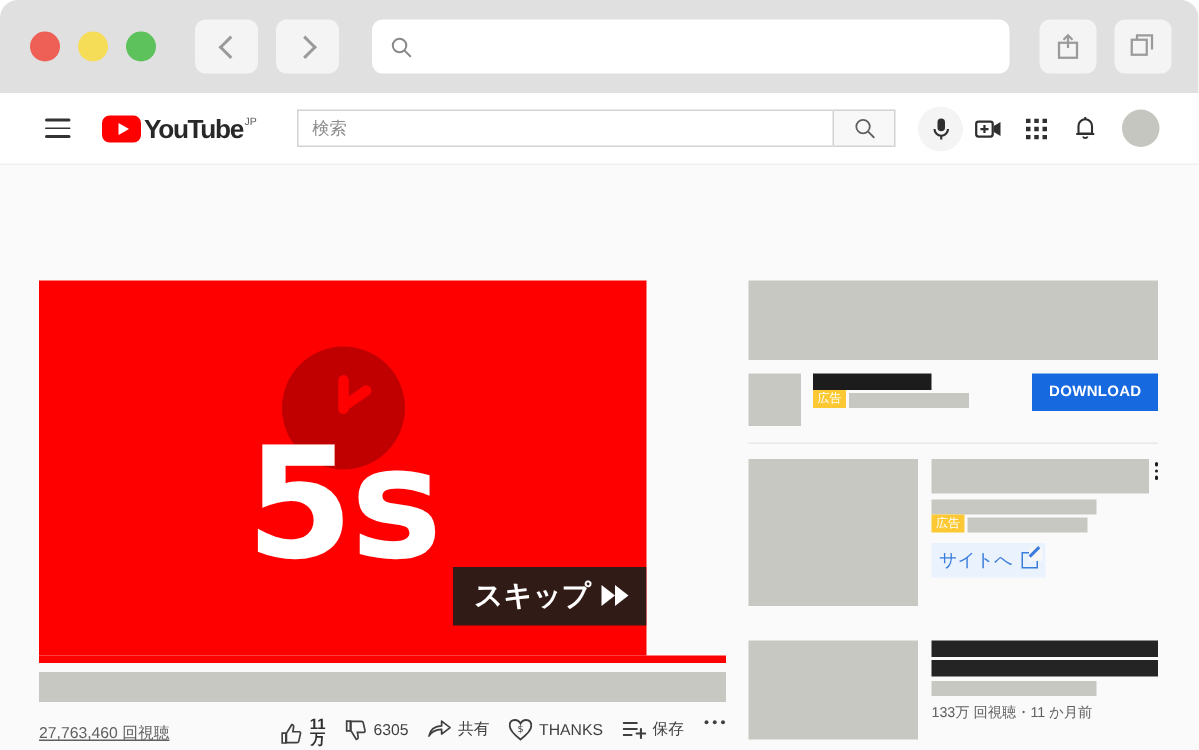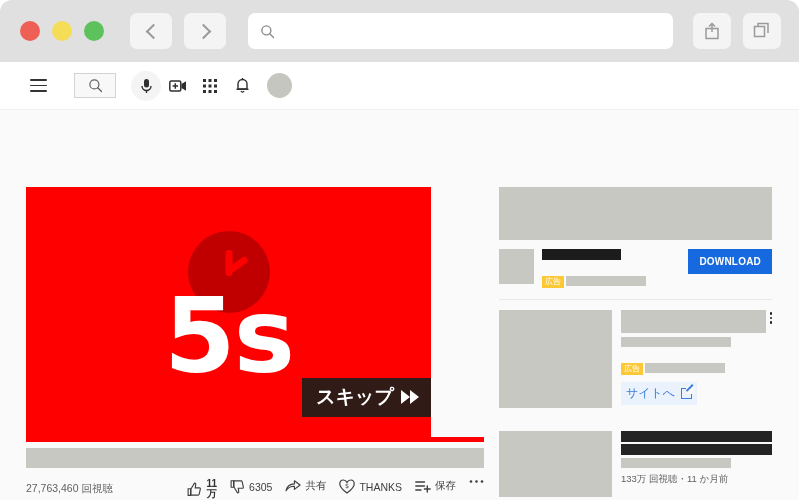--- a/index.html
+++ b/index.html
@@ -124,35 +124,35 @@
     border-top: 7px solid transparent; border-bottom: 7px solid transparent;
   }
   .progress { width: 458px; height: 5px; background: #ff0000; }
 
   .title-ph { margin-top: 6px; width: 458px; height: 20px; background: #c8c8c2; }
 
   .metarow {
     margin-top: 11px; display: flex; align-items: center; width: 458px;
     font-size: 10.5px; color: #5f5f5f;
   }
-  .views { white-space: nowrap; }
+  .views { white-space: nowrap; text-decoration: underline; }
   .actions { display: flex; align-items: flex-start; margin-left: auto; gap: 13px; }
   .act { display: flex; align-items: center; gap: 4px; color: #3f3f3f; font-size: 10.5px; }
   .act .lbl { white-space: nowrap; }
   .stack { display: flex; flex-direction: column; align-items: center; line-height: 10px; font-size: 10px; font-weight: bold; color: #2f2f2f; }
 
   
   .rightcol { position: absolute; left: 499px; top: 76px; width: 273px; }
 
   .ad-banner { width: 273px; height: 53px; background: #c8c8c2; }
   .ad-row { margin-top: 9px; display: flex; align-items: flex-start; }
   .ad-thumb { width: 35px; height: 35px; background: #c8c8c2; flex: none; }
   .ad-body { margin-left: 8px; }
   .ad-title-ph { width: 79px; height: 11px; background: #1c1c1c; }
-  .ad-sub { margin-top: 16px; display: flex; align-items: flex-start; gap: 2px; }
+  .ad-sub { margin-top: 0; display: flex; align-items: flex-end; gap: 2px; }
   .badge-ad {
     background: #fcc934; color: #ffffff; font-size: 8px; padding: 1px 3px;
     line-height: 10px; font-family: "DejaVu Sans", sans-serif;
   }
   .ad-sub-ph { width: 80px; height: 10px; background: #c8c8c2; }
   .dlbtn {
     margin-left: auto; background: #1769e0; color: #fff; font-size: 10px;
     font-weight: bold; padding: 7px 11px; letter-spacing: 0.2px;
   }
   .hr { margin-top: 11px; width: 273px; height: 1px; background: #e8e8e8; }
@@ -223,21 +223,29 @@
   </div>
 
   <div class="ytpage">
 
     <div class="ytheader">
       <div class="hamburger">
         <span></span>
         <span></span>
         <span></span>
       </div>
+      <div class="yt-logo">
+        <span class="yt-play">
+            <i></i>
+          </span>
+        <span class="yt-word">YouTube</span>
+        <span class="yt-cc">JP</span>
+      </div>
       <div class="ytsearch">
+        <div class="ytsearch-input">検索</div>
         <div class="ytsearch-btn">
           <svg width="15" height="15" viewBox="0 0 20 20">
             <circle cx="8.5" cy="8.5" r="6" fill="none" stroke="#606060" stroke-width="1.6"></circle>
             <line x1="13" y1="13" x2="18" y2="18" stroke="#606060" stroke-width="1.6" stroke-linecap="round"></line>
           </svg>
         </div>
       </div>
       <div class="hdr-icons">
         <div class="hicon">
           <span class="mic-wrap">

